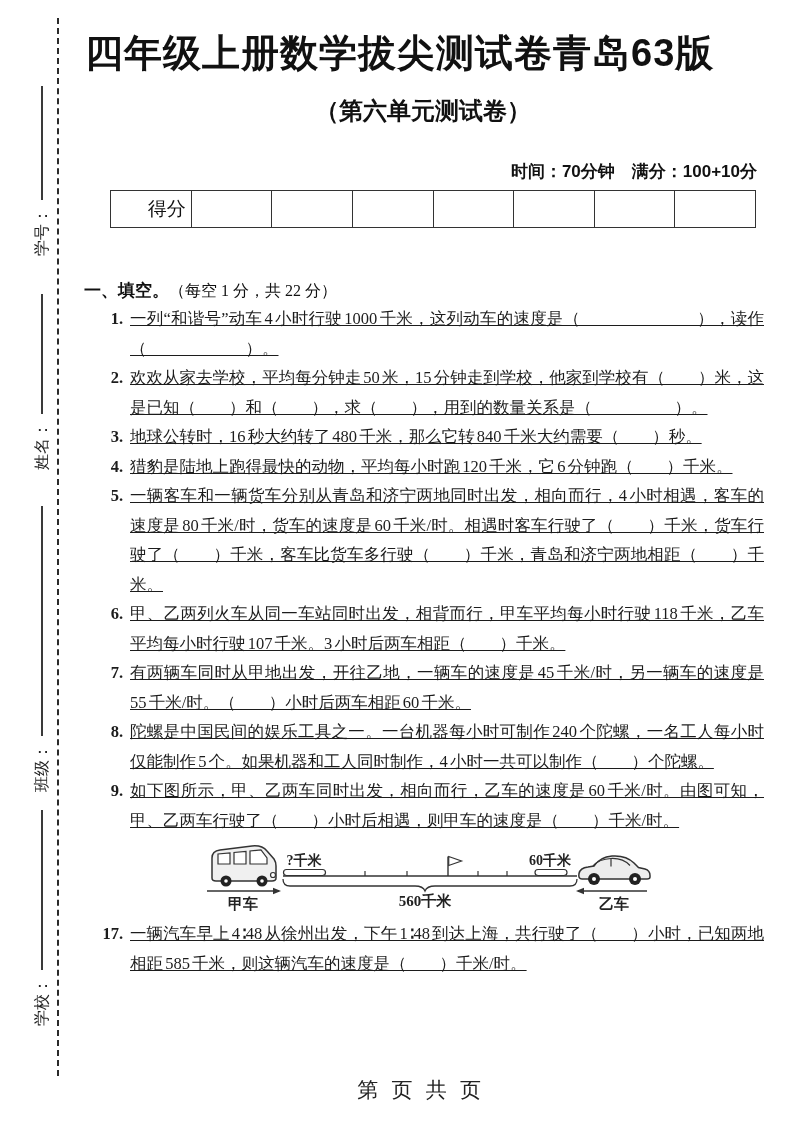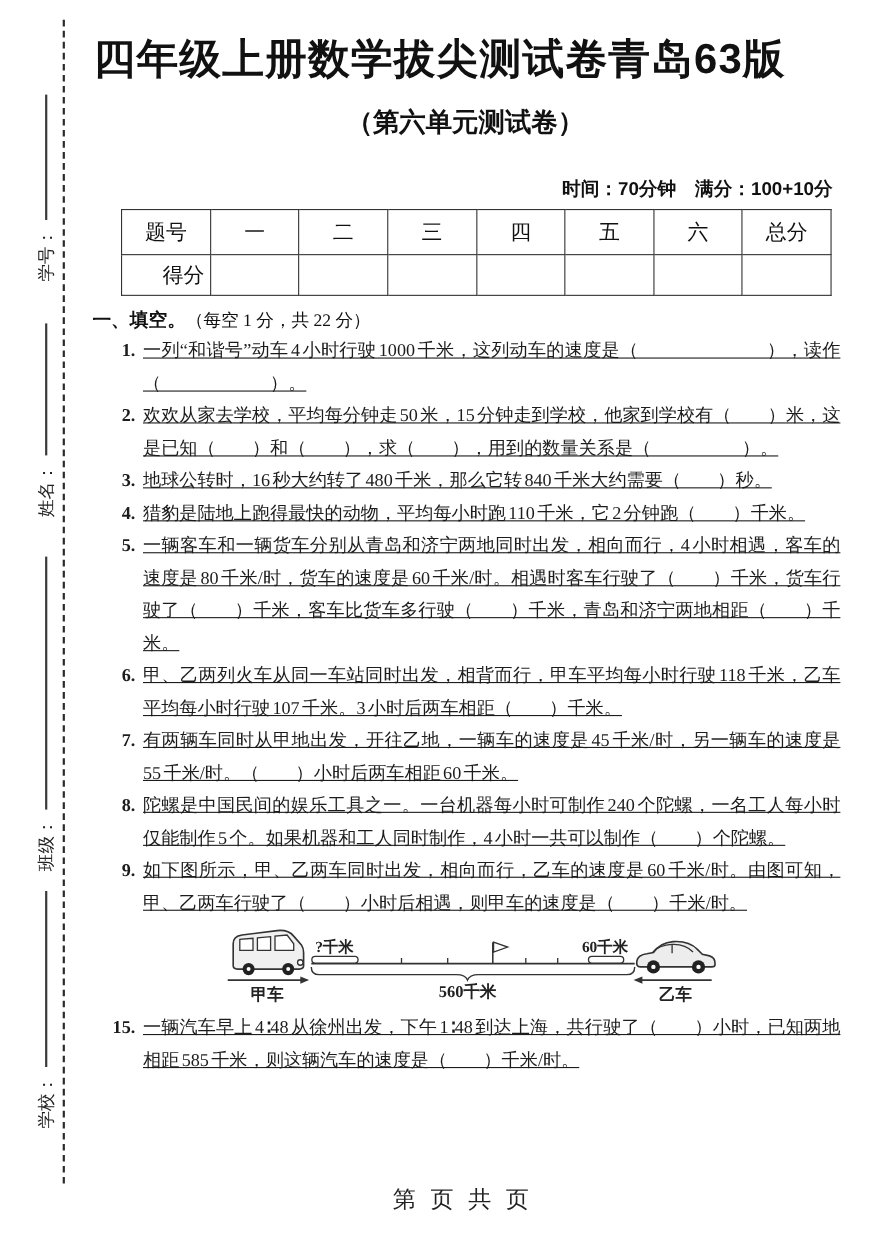--- a/index.html
+++ b/index.html
@@ -79,30 +79,20 @@
     <span class="side-label">学校：</span>
     <span class="side-line"></span>
   </div>
 
   <div class="title">四年级上册数学拔尖测试卷青岛63版</div>
   <div class="subtitle">（第六单元测试卷）</div>
   <div class="exam-info">时间：70分钟　满分：100+10分</div>
 
   <table class="score">
     <tbody>
-        <tr class="r1">
-      <td>题号</td>
-      <td>一</td>
-      <td>二</td>
-      <td>三</td>
-      <td>四</td>
-      <td>五</td>
-      <td>六</td>
-      <td>总分</td>
-    </tr>
     <tr class="r2">
       <td>得分</td>
       <td></td>
       <td></td>
       <td></td>
       <td></td>
       <td></td>
       <td></td>
       <td></td>
     </tr>
@@ -125,21 +115,21 @@
       <div class="q-text">欢欢从家去学校，平均每分钟走 50 米，15 分钟走到学校，他家到学校有（　　）米，这是已知（　　）和（　　），求（　　），用到的数量关系是（　　　　　）。</div>
     </div>
 
     <div class="question">
       <span class="q-num">3.</span>
       <div class="q-text">地球公转时，16 秒大约转了 480 千米，那么它转 840 千米大约需要（　　）秒。</div>
     </div>
 
     <div class="question">
       <span class="q-num">4.</span>
-      <div class="q-text">猎豹是陆地上跑得最快的动物，平均每小时跑 110 千米，它 2 分钟跑（　　）千米。</div>
+      <div class="q-text">猎豹是陆地上跑得最快的动物，平均每小时跑 120 千米，它 6 分钟跑（　　）千米。</div>
     </div>
 
     <div class="question">
       <span class="q-num">5.</span>
       <div class="q-text">一辆客车和一辆货车分别从青岛和济宁两地同时出发，相向而行，4 小时相遇，客车的速度是 80 千米/时，货车的速度是 60 千米/时。相遇时客车行驶了（　　）千米，货车行驶了（　　）千米，客车比货车多行驶（　　）千米，青岛和济宁两地相距（　　）千米。</div>
     </div>
 
     <div class="question">
       <span class="q-num">6.</span>
       <div class="q-text">甲、乙两列火车从同一车站同时出发，相背而行，甲车平均每小时行驶 118 千米，乙车平均每小时行驶 107 千米。3 小时后两车相距（　　）千米。</div>
@@ -210,21 +200,21 @@
           <g>
             <line x1="457" y1="53" x2="388" y2="53" stroke="#333" stroke-width="1.5"></line>
             <polygon points="386,53 394,49.7 394,56.3" fill="#333"></polygon>
           </g>
           <text x="424" y="71" text-anchor="middle">乙车</text>
         </svg>
       </div>
     </div>
 
     <div class="question">
-      <span class="q-num">15.</span>
+      <span class="q-num">17.</span>
       <div class="q-text">一辆汽车早上 4∶48 从徐州出发，下午 1∶48 到达上海，共行驶了（　　）小时，已知两地相距 585 千米，则这辆汽车的速度是（　　）千米/时。</div>
     </div>
 
 
   </div>
 
   <div class="footer">第 页 共 页</div>
 
 </div>
 

